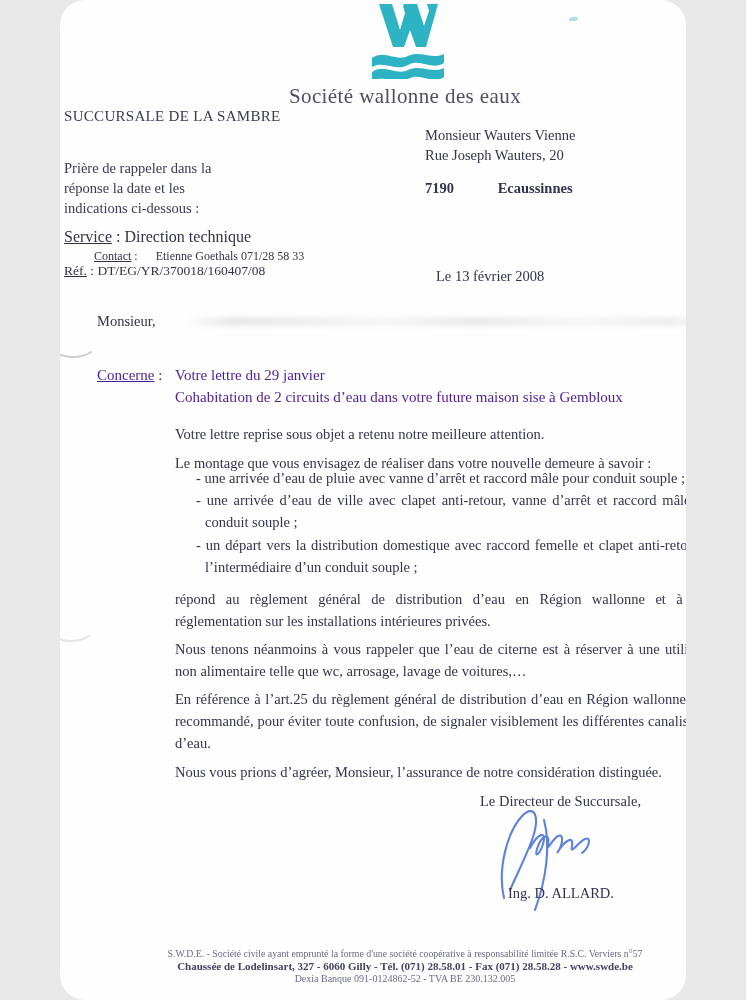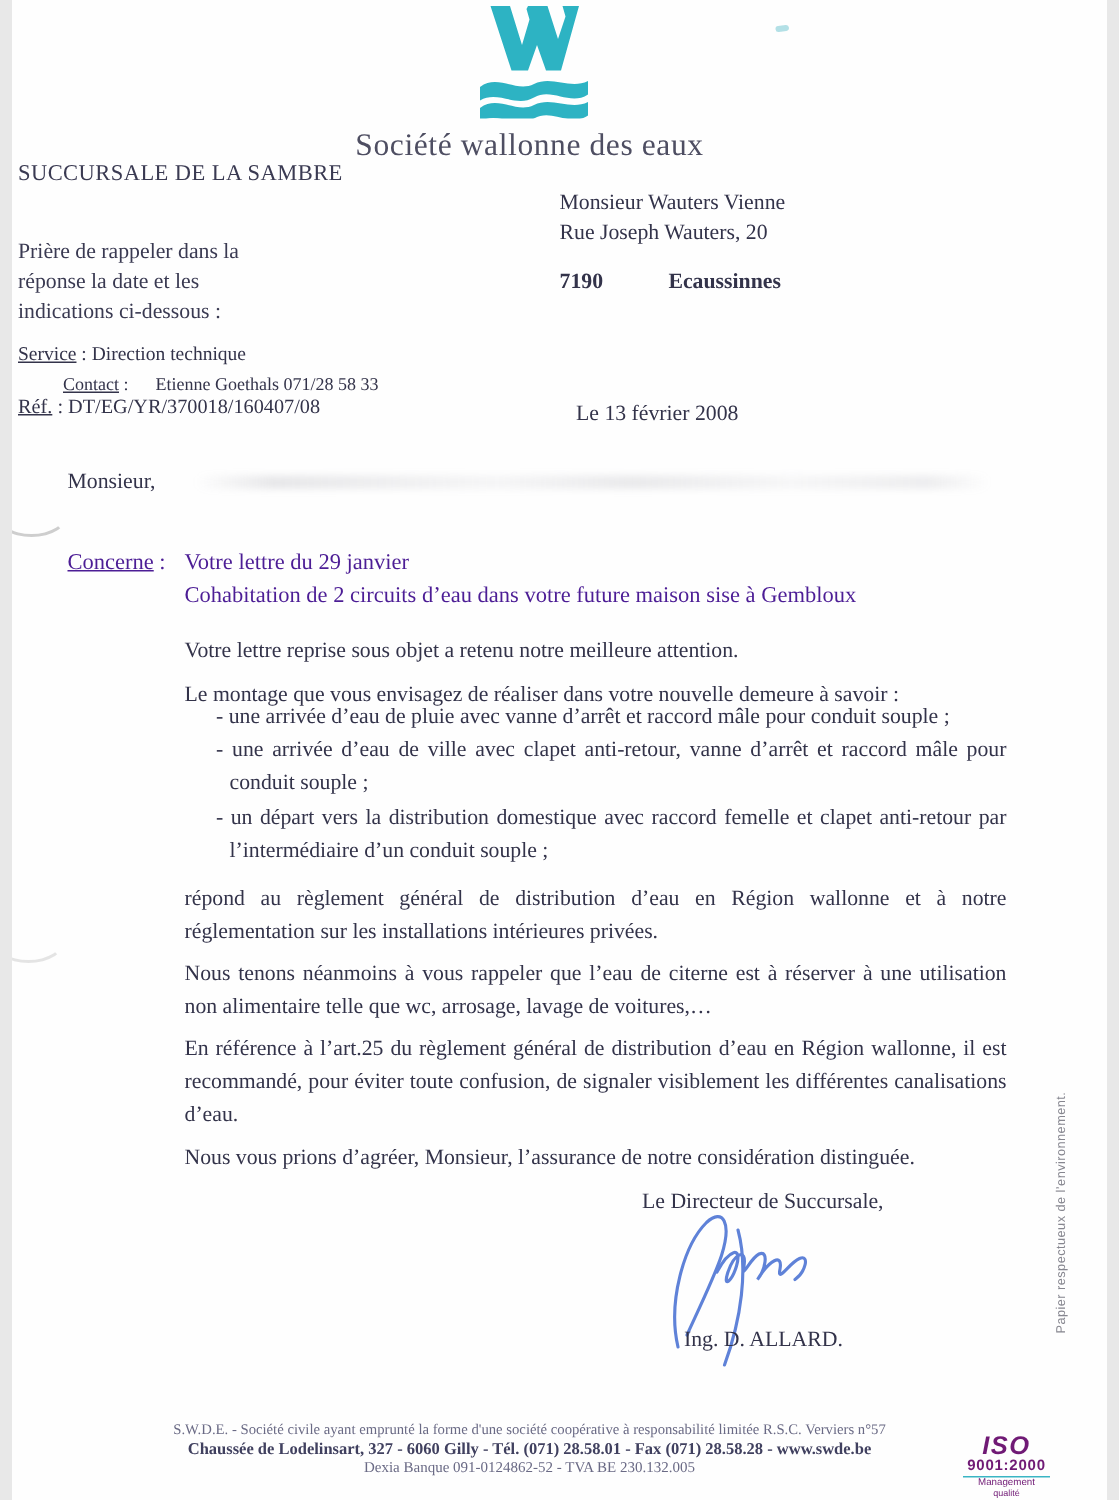--- a/index.html
+++ b/index.html
@@ -1,33 +1,33 @@
 <!DOCTYPE html>
 <html><head>
 <meta charset="utf-8">
 <style>
   html,body{margin:0;padding:0;background:#e8e8e8;}
   .page{
-    position:relative;width:730px;height:1000px;background:#fefefe;
+    position:relative;width:626px;height:1000px;background:#fefefe;
     font-family:"Liberation Serif","DejaVu Serif",serif;color:#33334a;
-    overflow:hidden;margin:0 auto;
+    overflow:hidden;margin:0 auto;border-radius:25px;
   }
   .abs{position:absolute;}
   .u{text-decoration:underline;}
   .b{font-weight:bold;}
   .pre{white-space:pre-wrap;}
   .jst{text-align:justify;}
   .body-txt{font-size:14.5px;line-height:22.2px;}
 
   
   .brand-title{font-size:21px;color:#4e4e62;letter-spacing:.4px;}
   .branch{font-size:15px;color:#3a3a52;letter-spacing:.3px;}
   .recall{font-size:14.5px;line-height:20px;width:172px;color:#3a3a52;}
   .addr{font-size:14.5px;line-height:20px;}
-  .meta-service{font-size:13px;}
+  .meta-service{font-size:16px;}
   .meta-contact{font-size:12px;margin-left:30px;}
   .meta-ref{font-size:13.5px;}
 
   
   .subject{font-size:15px;font-weight:normal;color:#4c1d95;line-height:22px;}
 
   
   .li{padding-left:17px;text-indent:-9px;text-align:justify;}
 
   

